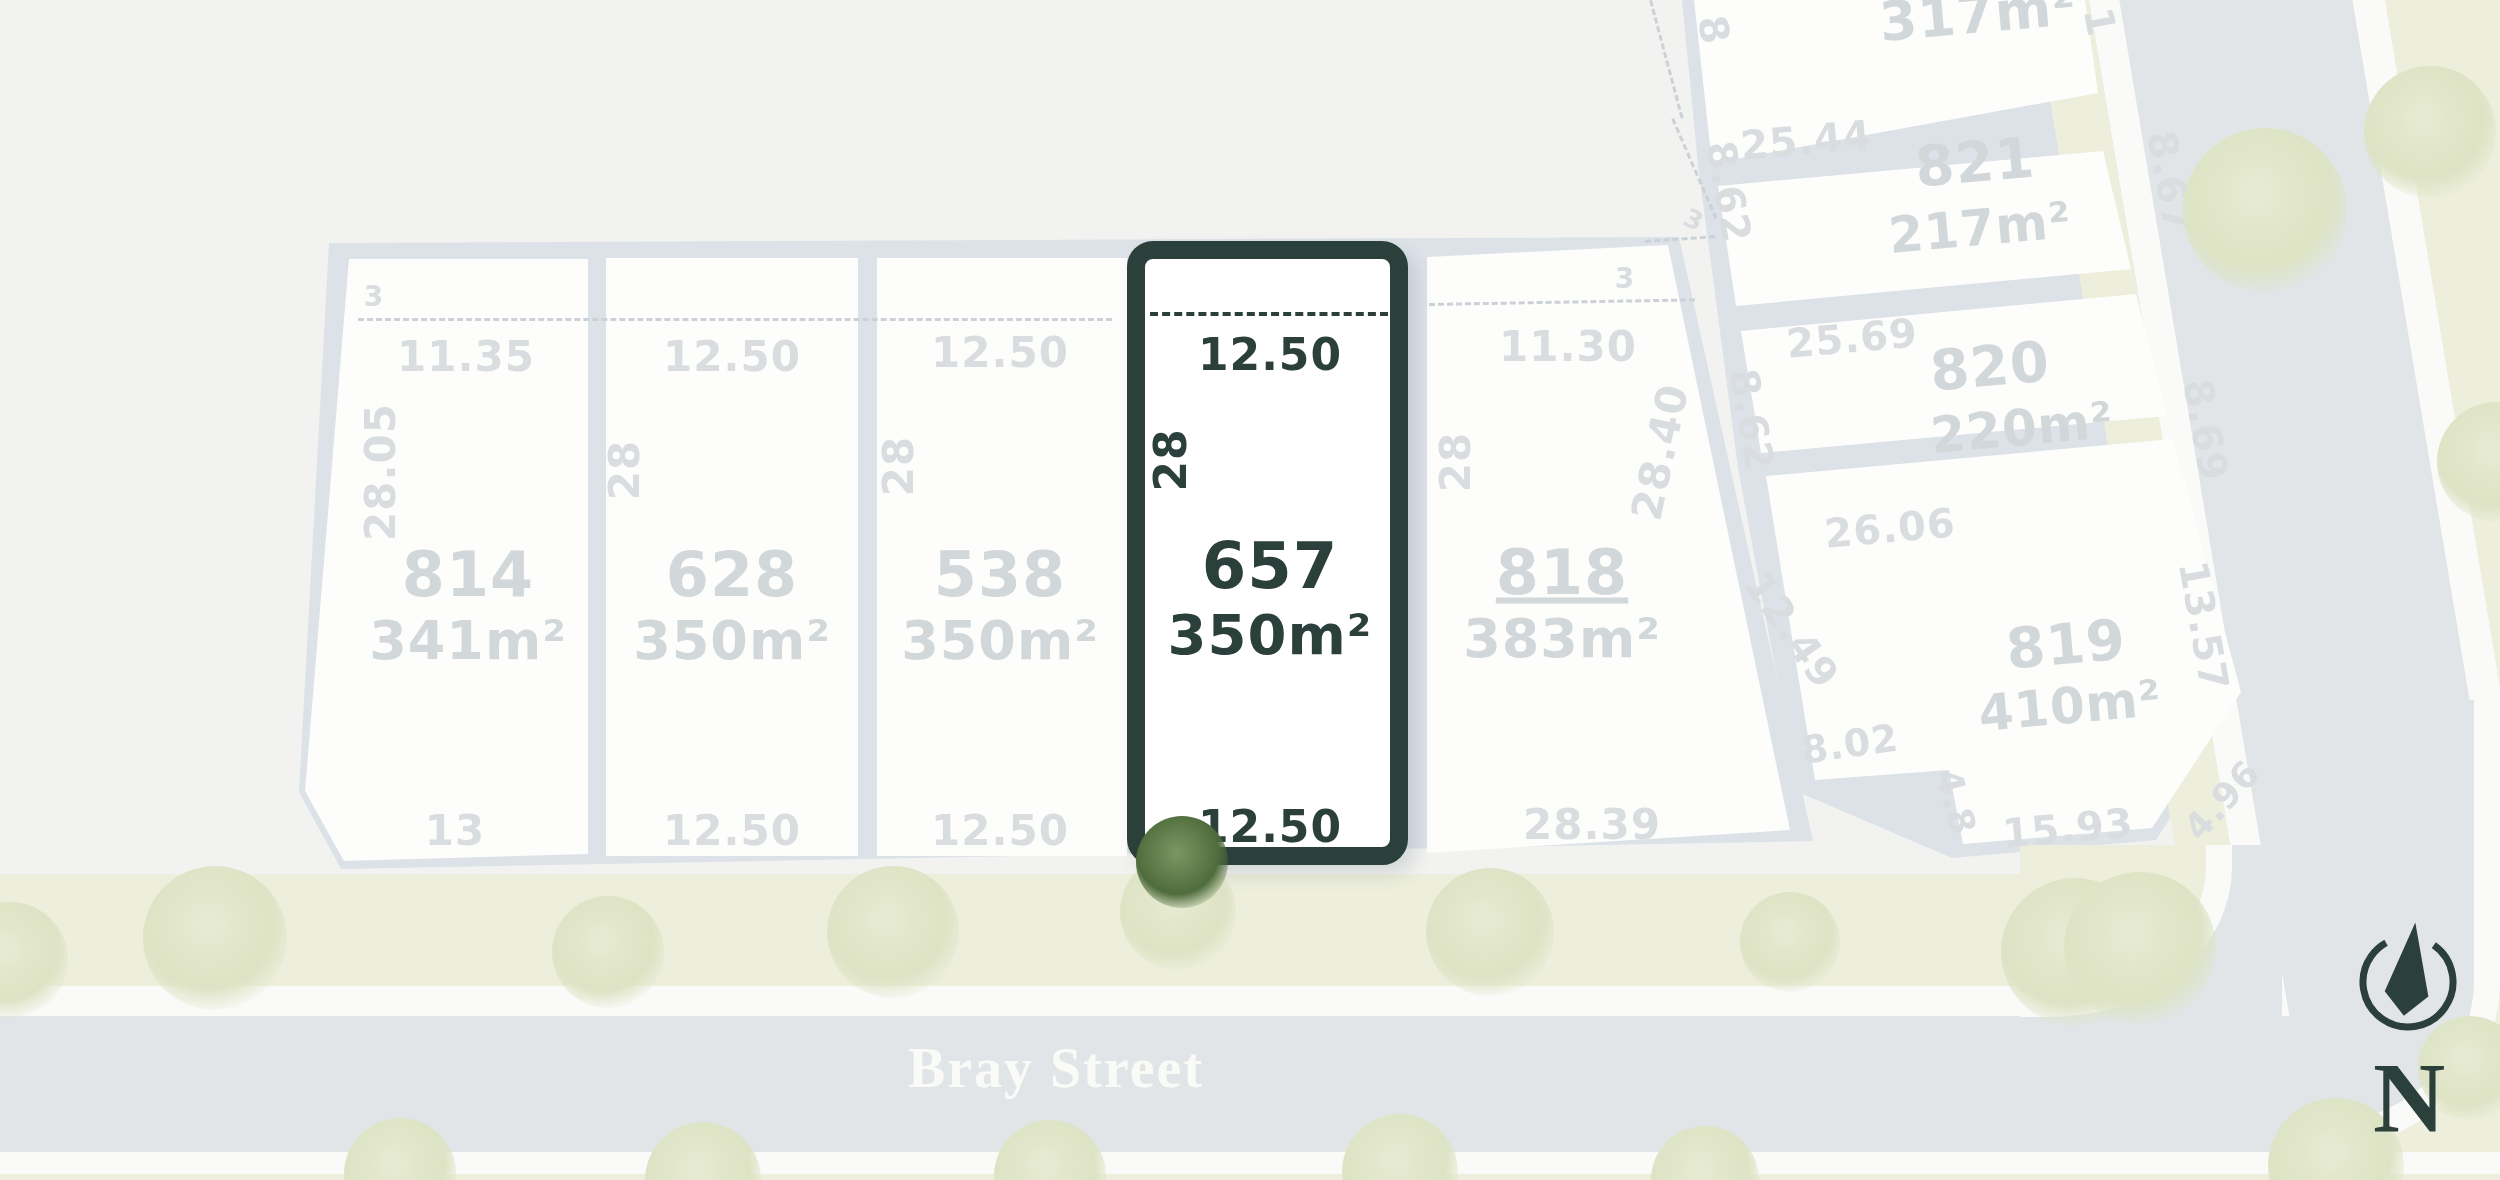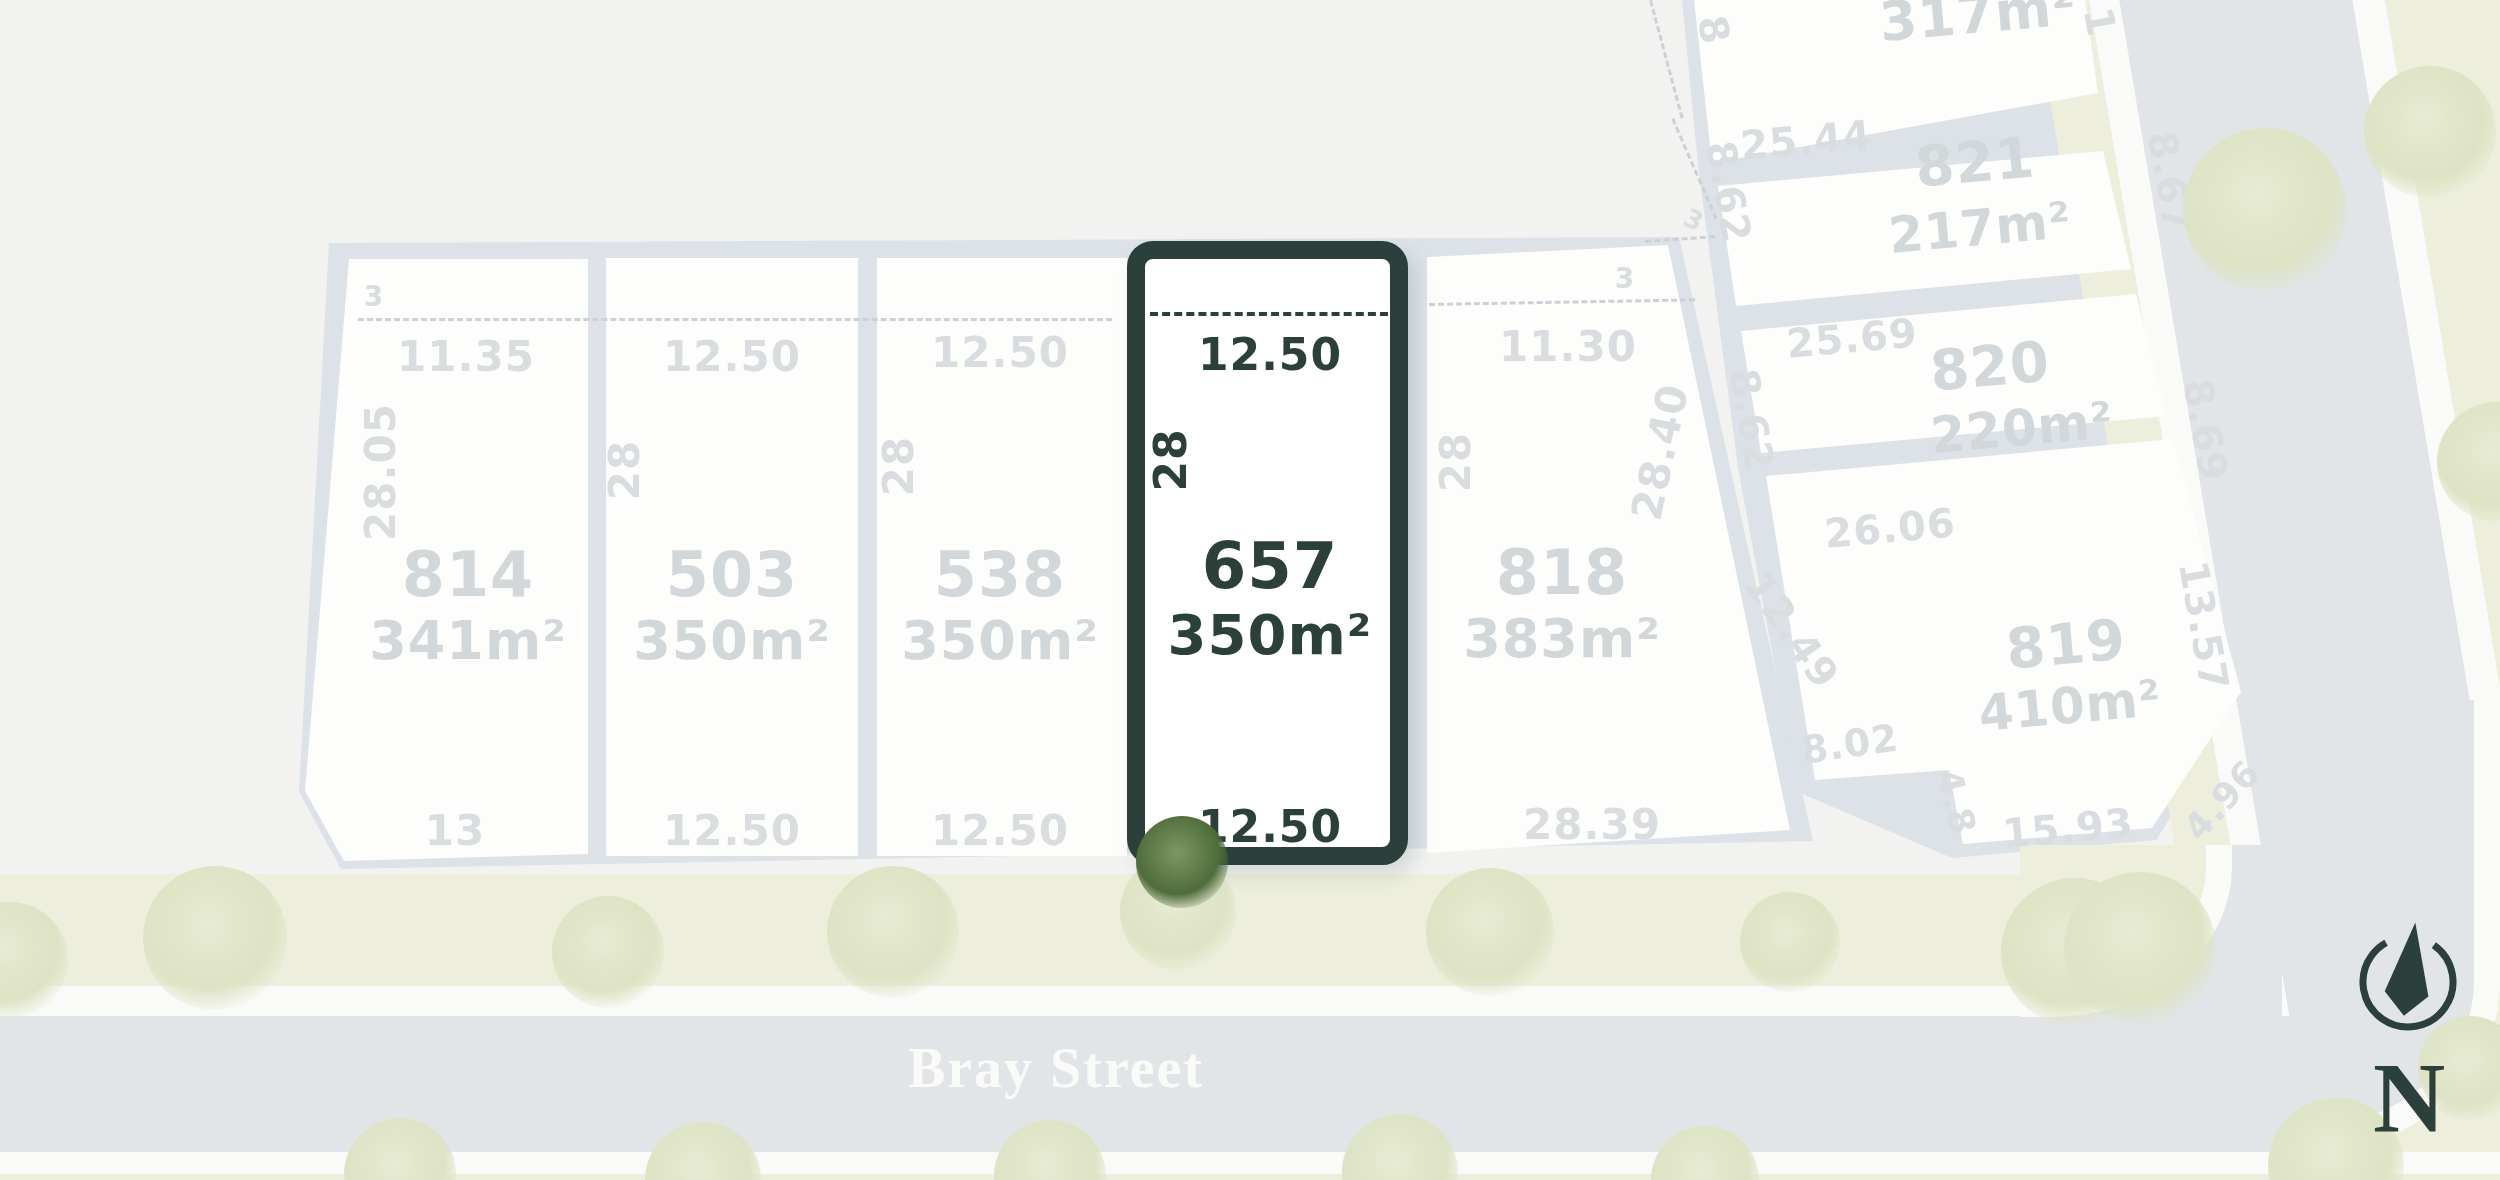--- a/index.html
+++ b/index.html
@@ -86,41 +86,41 @@
 
   <div class="lbl" style="left:374px;top:296px;font-size:28px;">3</div>
   <div class="lbl" style="left:466px;top:356px;font-size:42px;">11.35</div>
   <div class="lbl rot-90" style="left:380px;top:472px;font-size:42px;">28.05</div>
   <div class="lbl num" style="left:468px;top:574px;font-size:62px;">814</div>
   <div class="lbl num" style="left:468px;top:640px;font-size:54px;">341m²</div>
   <div class="lbl" style="left:455px;top:830px;font-size:42px;">13</div>
 
   <div class="lbl" style="left:732px;top:356px;font-size:42px;">12.50</div>
   <div class="lbl rot-90" style="left:624px;top:470px;font-size:42px;">28</div>
-  <div class="lbl num" style="left:732px;top:574px;font-size:62px;">503</div>
+  <div class="lbl num" style="left:732px;top:574px;font-size:62px;">628</div>
   <div class="lbl num" style="left:732px;top:640px;font-size:54px;">350m²</div>
   <div class="lbl" style="left:732px;top:830px;font-size:42px;">12.50</div>
 
   <div class="lbl" style="left:1000px;top:352px;font-size:42px;">12.50</div>
   <div class="lbl rot-90" style="left:898px;top:466px;font-size:42px;">28</div>
   <div class="lbl num" style="left:1000px;top:574px;font-size:62px;">538</div>
   <div class="lbl num" style="left:1000px;top:640px;font-size:54px;">350m²</div>
   <div class="lbl" style="left:1000px;top:830px;font-size:42px;">12.50</div>
 
   <div class="lbl dark" style="left:1270px;top:354px;font-size:44px;">12.50</div>
   <div class="lbl rot-90 dark" style="left:1170px;top:460px;font-size:44px;">28</div>
   <div class="lbl dark" style="left:1270px;top:566px;font-size:64px;">657</div>
   <div class="lbl dark" style="left:1270px;top:634px;font-size:56px;">350m²</div>
   <div class="lbl dark" style="left:1270px;top:826px;font-size:44px;">12.50</div>
 
   <div class="lbl" style="left:1625px;top:278px;font-size:28px;">3</div>
   <div class="lbl" style="left:1568px;top:346px;font-size:42px;">11.30</div>
   <div class="lbl rot-90" style="left:1455px;top:462px;font-size:42px;">28</div>
   <div class="lbl" style="left:1660px;top:452px;font-size:42px;transform:translate(-50%,-50%) rotate(-78deg);">28.40</div>
-  <div class="lbl num" style="left:1562px;top:572px;font-size:62px;">818</div>
+  <div class="lbl num" style="left:1562px;top:572px;font-size:62px;text-decoration:underline;">818</div>
   <div class="lbl num" style="left:1562px;top:638px;font-size:54px;">383m²</div>
   <div class="lbl" style="left:1592px;top:824px;font-size:42px;">28.39</div>
 
   <div class="lbl num rot-5" style="left:1978px;top:14px;font-size:54px;">317m²</div>
   <div class="lbl rot80" style="left:1714px;top:30px;font-size:40px;">8</div>
   <div class="lbl rot80" style="left:2100px;top:22px;font-size:40px;">1</div>
 
   <div class="lbl rot-5" style="left:1806px;top:140px;font-size:40px;">25.44</div>
   <div class="lbl num rot-5" style="left:1975px;top:162px;font-size:56px;">821</div>
   <div class="lbl num rot-5" style="left:1980px;top:228px;font-size:50px;">217m²</div>

